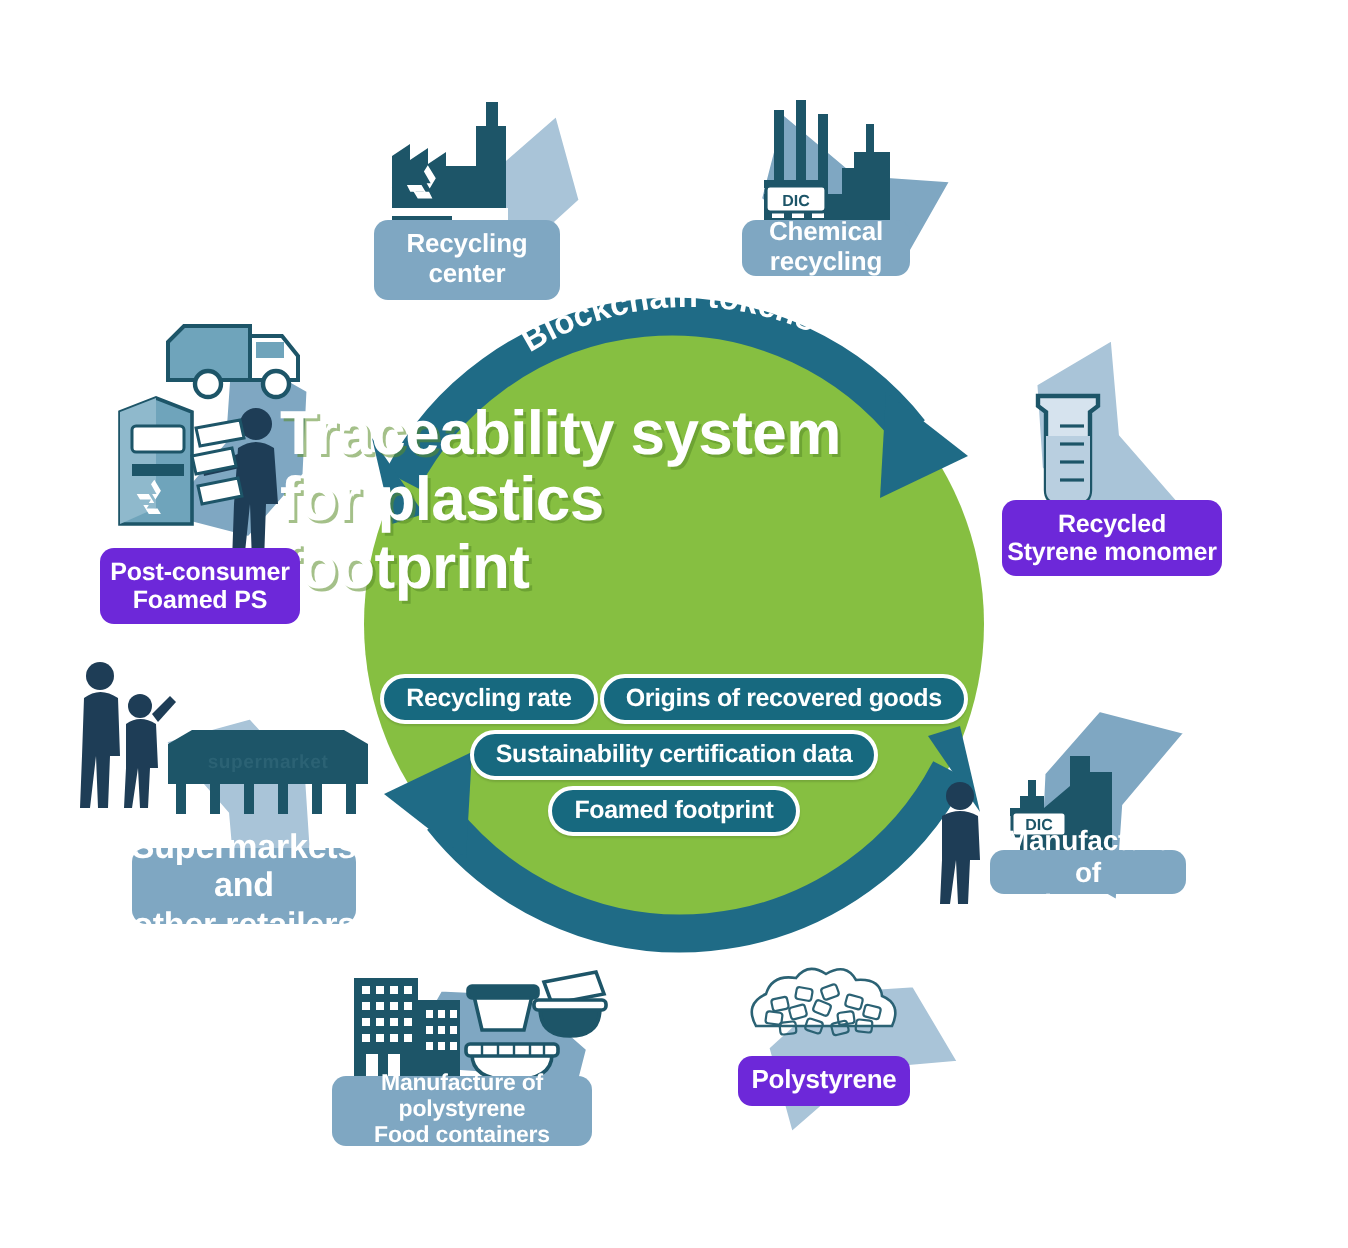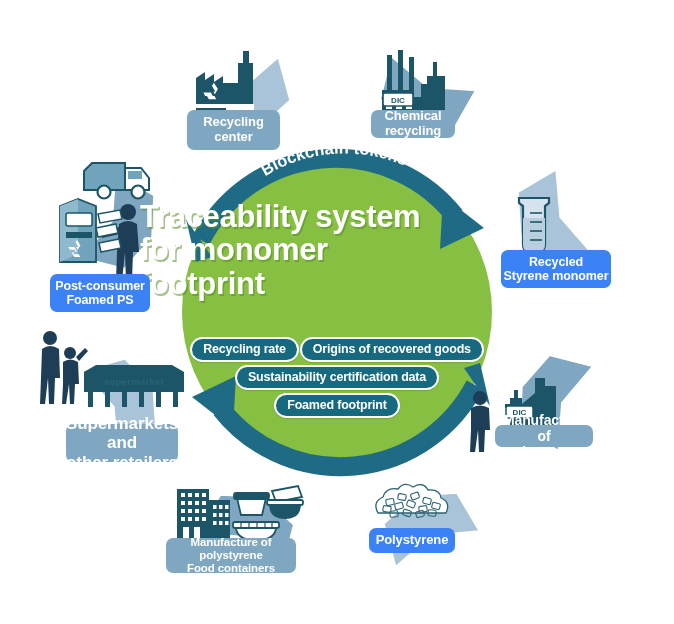--- a/index.html
+++ b/index.html
@@ -5,21 +5,21 @@
   html,body{margin:0;padding:0;background:#ffffff;}
   body{width:674px;height:624px;font-family:"Liberation Sans",sans-serif;overflow:hidden;}
   #stage{position:relative;width:674px;height:624px;background:#fff;}
   svg.layer{position:absolute;left:0;top:0;width:674px;height:624px;}
 
   .lbl{position:absolute;box-sizing:border-box;border-radius:7px;color:#fff;
        text-align:center;font-weight:bold;line-height:1.15;
        display:flex;align-items:center;justify-content:center;
        font-family:Liberation Sans, sans-serif;letter-spacing:-0.1px;}
   .lbl.light{background:#7fa7c2;}
-  .lbl.dark{background:#3b82f6;}
+  .lbl.dark{background:#6d28d9;}
 
   .centerTitle{position:absolute;left:140px;top:200px;width:394px;text-align:left;
       color:#ffffff;font-weight:bold;font-size:31px;line-height:1.08;
       font-family:"Liberation Sans",sans-serif;
       text-shadow:1.5px 1.5px 0 rgba(90,140,40,.55);letter-spacing:-.3px;}
 
   .pillRow{position:absolute;display:flex;justify-content:center;gap:1px;width:100%;}
   .pill{background:#17697f;border:2px solid #ffffff;border-radius:13px;color:#fff;
         font-weight:bold;font-size:12.5px;padding:3px 11px 4px;white-space:nowrap;
         font-family:"Liberation Sans",sans-serif;letter-spacing:-.2px;
@@ -71,21 +71,21 @@
     <defs>
       <path id="ringTextPath" d="M 215 228 A 150 150 0 0 1 462 210" fill="none"></path>
     </defs>
     <text font-family="Liberation Sans, sans-serif" font-size="16.5" font-weight="bold" fill="#ffffff">
       <textPath href="#ringTextPath" startOffset="50%" text-anchor="middle">Blockchain tokens</textPath>
     </text>
   </svg>
 
   <div class="centerTitle">
     <div>Traceability system</div>
-    <div>for monomer</div>
+    <div>for plastics</div>
     <div>footprint</div>
   </div>
 
   <div class="pillRow" style="top:337px;left:0;">
     <div class="pill">Recycling rate</div>
     <div class="pill">Origins of recovered goods</div>
   </div>
   <div class="pillRow" style="top:365px;left:0;">
     <div class="pill">Sustainability certification data</div>
   </div>

